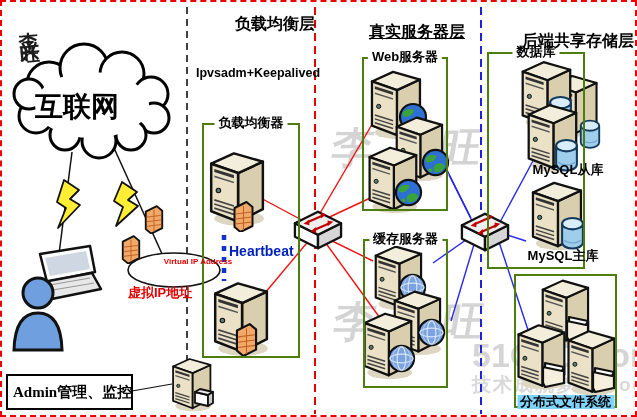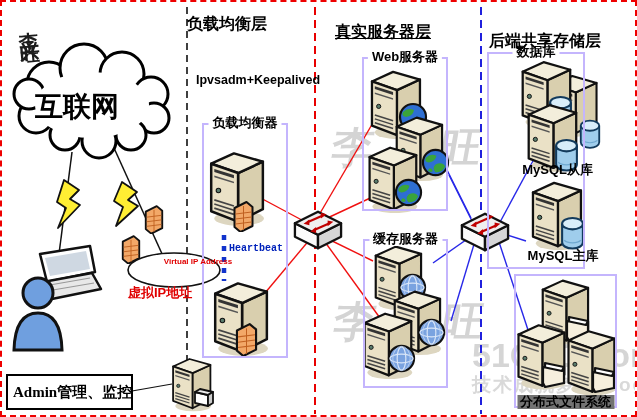--- a/index.html
+++ b/index.html
@@ -4,36 +4,36 @@
 <style>
   html,body{margin:0;padding:0;background:#888;}
   .canvas{
     position:relative;width:637px;height:417px;background:#fff;
     border:2px dashed #ee0000;box-sizing:border-box;overflow:hidden;
     font-family:"Liberation Sans",sans-serif;color:#000;
   }
   .abs{position:absolute;}
   .z1{z-index:1;}.z2{z-index:2;}.z3{z-index:3;}.z4{z-index:4;}
   svg{display:block;}
-  .hdr{font-weight:bold;font-size:16px;text-align:left;white-space:nowrap;}
-  .gbox{position:absolute;border:2px solid #c4b5fd;background:transparent;}
+  .hdr{font-weight:bold;font-size:16px;text-align:right;white-space:nowrap;}
+  .gbox{position:absolute;border:2px solid #4d7c0f;background:transparent;}
   .gbox .chip{
     position:absolute;top:-9px;left:50%;transform:translateX(-50%);
     background:#fff;padding:0 4px;font-weight:bold;font-size:13px;
     white-space:nowrap;line-height:1.1;
   }
   .gbox .chip-bottom{
     position:absolute;bottom:-3px;left:50%;transform:translateX(-50%);
-    background:#737373;padding:0 3px;font-weight:bold;font-size:13px;
+    background:#7dd3fc;padding:0 3px;font-weight:bold;font-size:13px;
     white-space:nowrap;line-height:1.1;
   }
   .sublabel{font-weight:bold;font-size:13px;text-align:center;white-space:nowrap;}
   .arch{font-weight:bold;font-size:12.5px;line-height:1.18;white-space:nowrap;}
   .cloud-label{font-weight:bold;font-size:28px;white-space:nowrap;}
-  .heartbeat{font-family:Liberation Mono, monospace;font-weight:bold;font-size:10px;color:#0022bb;white-space:nowrap;}
+  .heartbeat{font-family:Liberation Sans, sans-serif;font-weight:bold;font-size:14px;color:#0022bb;white-space:nowrap;}
   .vip-en{font-size:8px;font-weight:bold;color:#e00000;text-align:center;white-space:nowrap;padding-left:24px;}
   .vip-cn{font-size:13px;font-weight:bold;color:#e00000;white-space:nowrap;margin-top:18px;}
   .admin-box{
     position:absolute;border:2px solid #000;background:#fff;
     font-family:"Liberation Serif",serif;font-weight:bold;font-size:15px;
     display:flex;align-items:center;padding:16px 5px;white-space:nowrap;
   }
   .wm-sig{
     writing-mode:vertical-rl;font-weight:bold;font-size:20px;color:#1c1c1c;
     letter-spacing:7px;transform:rotate(-5deg);line-height:1;
@@ -220,21 +220,21 @@
     <use href="#sym-folder" x="588" y="361" width="28" height="30"></use>
 
     <use href="#sym-tower" x="166" y="354" width="46" height="56"></use>
     <g stroke="#111" stroke-width="1.8" stroke-linejoin="round">
       <polygon points="193,390 206,393 206,404 193,401" fill="#fff"></polygon>
       <polygon points="193,390 198,387 211,390 206,393" fill="#eee"></polygon>
       <polygon points="206,393 211,390 211,401 206,404" fill="#ccc"></polygon>
     </g>
   </svg>
 
-  <div class="gbox z3" style="left:200px;top:121px;width:82px;height:231px;">
+  <div class="gbox z3" style="left:200px;top:121px;width:82px;height:231px;padding-left:12px;">
     <span class="chip">负载均衡器</span>
   </div>
   <div class="gbox z3" style="left:360px;top:55px;width:82px;height:150px;">
     <span class="chip">Web服务器</span>
   </div>
   <div class="gbox z3" style="left:361px;top:237px;width:81px;height:145px;">
     <span class="chip">缓存服务器</span>
   </div>
   <div class="gbox z3" style="left:485px;top:50px;width:94px;height:213px;">
     <span class="chip">数据库</span>
@@ -242,28 +242,28 @@
   <div class="gbox z3" style="left:512px;top:272px;width:99px;height:130px;">
     <span class="chip-bottom">分布式文件系统</span>
   </div>
 
   <div class="abs z4 hdr" style="left:185px;top:12px;width:128px;">负载均衡层</div>
   <div class="abs z4 hdr" style="left:333px;top:20px;width:130px;text-decoration:underline;">真实服务器层</div>
   <div class="abs z4 hdr" style="left:487px;top:12px;width:145px;margin-top:17px;">后端共享存储层</div>
 
   <div class="abs z4 cloud-label" style="left:33px;top:86px;width:114px;">互联网</div>
 
-  <div class="abs z4 arch" style="left:194px;top:71px;">Ipvsadm+Keepalived</div>
+  <div class="abs z4 arch" style="left:194px;top:64px;">Ipvsadm+Keepalived</div>
 
   <div class="abs z4 heartbeat" style="left:227px;top:241px;">Heartbeat</div>
 
   <div class="abs z4 vip-en" style="left:126px;top:255px;width:92px;">Virtual IP Address</div>
   <div class="abs z4 vip-cn" style="left:126px;top:264px;width:92px;">虚拟IP地址</div>
 
 
-  <div class="abs z4 sublabel" style="left:503px;top:159px;width:88px;text-align:right;">MySQL从库</div>
+  <div class="abs z4 sublabel" style="left:522px;top:159px;width:88px;">MySQL从库</div>
   <div class="abs z4 sublabel" style="left:517px;top:245px;width:88px;">MySQL主库</div>
 
   <div class="admin-box z4" style="left:4px;top:372px;width:127px;height:32px;box-sizing:border-box;">
     <span>Admin管理、监控</span>
   </div>
 
 </div>
 
 </body></html>

